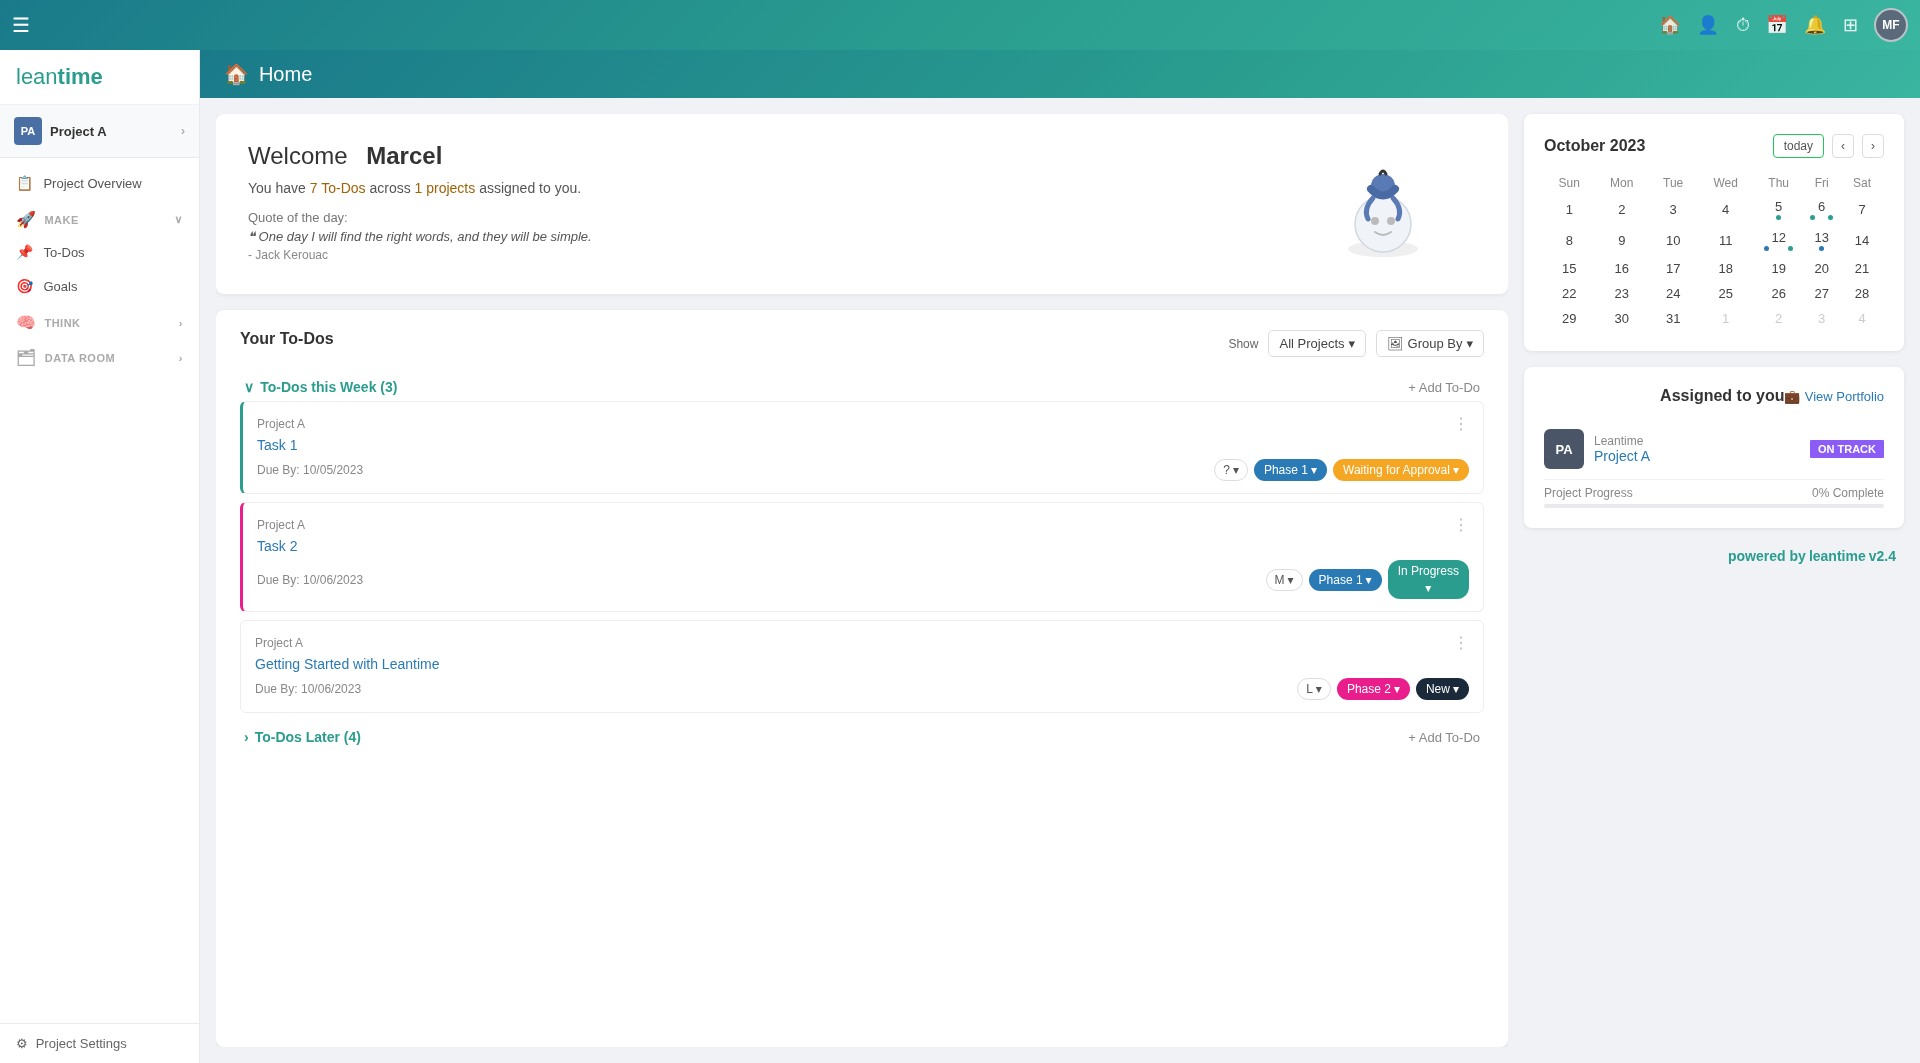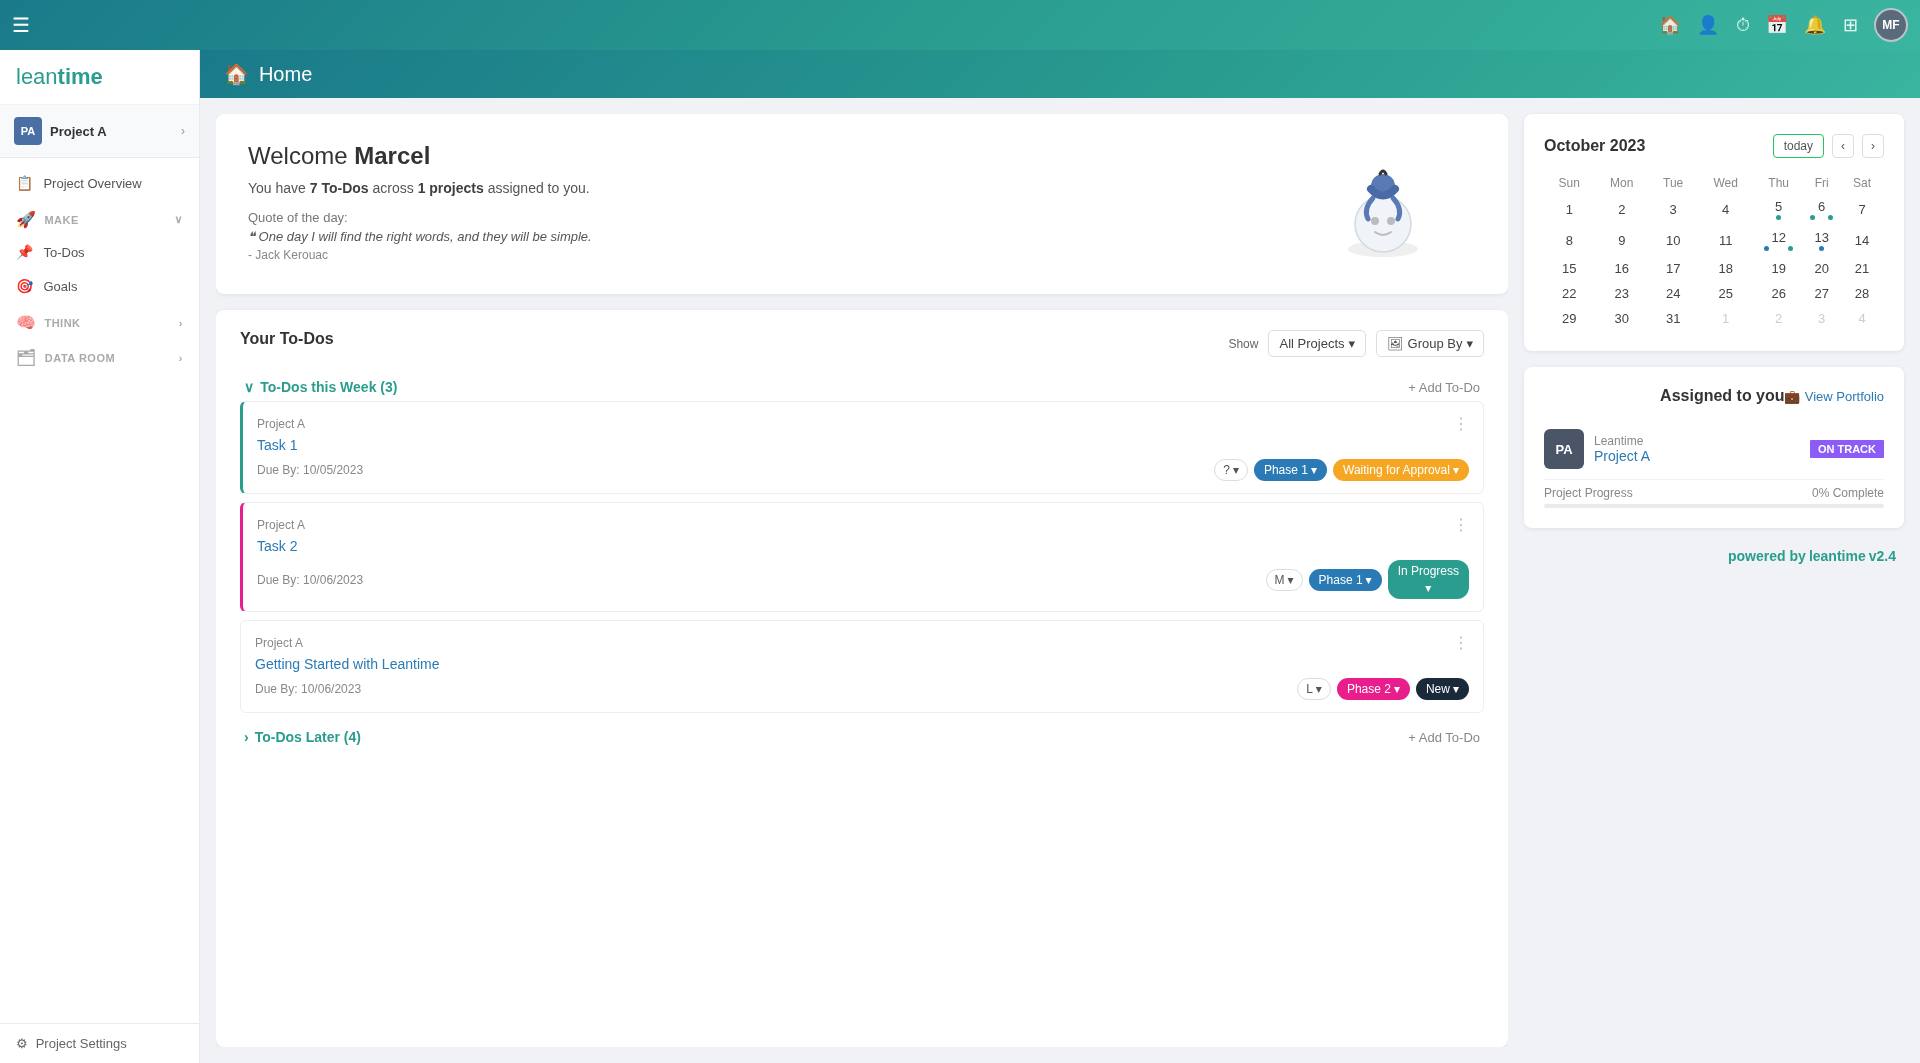--- a/index.html
+++ b/index.html
@@ -88,23 +88,23 @@
 
     .left-panel { flex: 1; display: flex; flex-direction: column; gap: 16px; overflow-y: auto; }
     .right-panel { width: 380px; display: flex; flex-direction: column; gap: 16px; flex-shrink: 0; }
 
     
     .welcome-card {
       background: white; border-radius: 8px; padding: 28px 32px;
       box-shadow: 0 1px 4px rgba(0,0,0,0.08); position: relative; overflow: hidden; min-height: 180px;
     }
     .welcome-title { font-size: 24px; font-weight: 300; color: #333; margin-bottom: 10px; }
-    .welcome-title strong { font-weight: 700; }
+    .welcome-title strong { font-weight: 700; margin-left: 12px; }
     .welcome-subtitle { font-size: 14px; color: #555; margin-bottom: 14px; }
-    .welcome-subtitle strong { font-weight: 700; color: #404040; }
+    .welcome-subtitle strong { font-weight: 400; color: #a16207; }
     .quote-label { font-size: 13px; color: #777; margin-bottom: 4px; }
     .quote-text { font-size: 13px; color: #555; font-style: italic; margin-bottom: 4px; }
     .quote-author { font-size: 12px; color: #888; }
     .welcome-illustration {
       position: absolute; right: 60px; top: 20px;
       width: 130px; height: 130px;
     }
     
 
     

